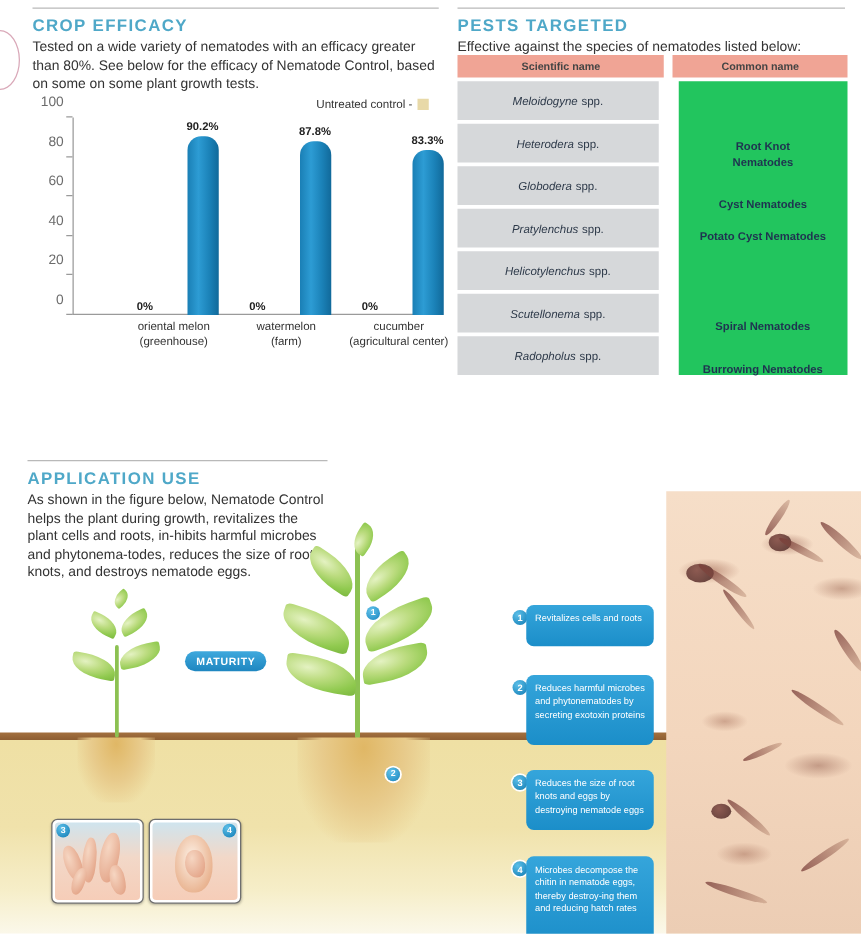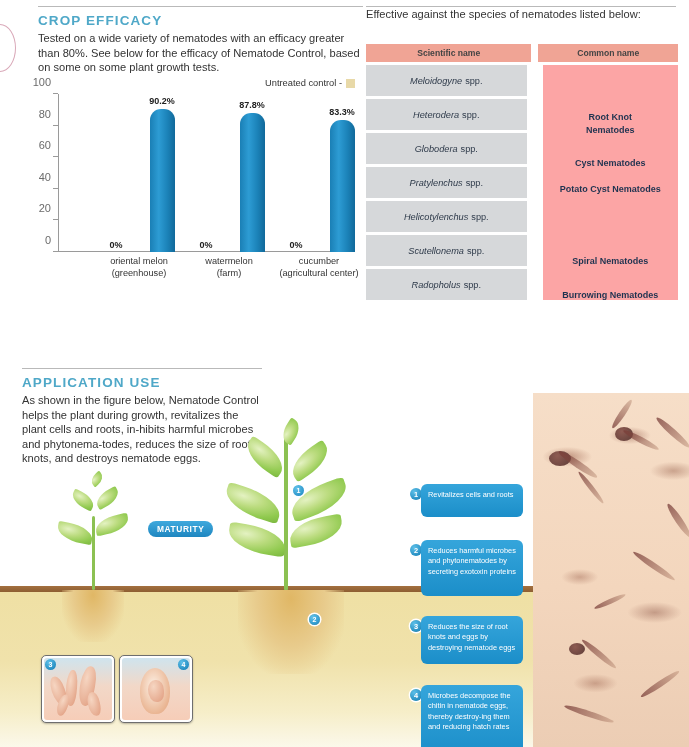--- a/index.html
+++ b/index.html
@@ -19,21 +19,21 @@
 
   
   .rule{height:1px;background:#b9b9b9;}
   .sec-title{
     color:#4fa8c8;font-size:13.5px;font-weight:bold;letter-spacing:1.1px;
     margin:6px 0 3px 0;
   }
   .sec-body{font-size:11.1px;line-height:14.6px;color:#333;}
 
   
-  #crop-efficacy{position:absolute;left:38px;top:6px;width:325px;}
+  #crop-efficacy{position:absolute;left:26px;top:6px;width:325px;}
 
   .legend{
     position:absolute;right:8px;top:72px;font-size:9.3px;color:#333;
     display:flex;align-items:center;gap:4px;
   }
   .legend-swatch{width:9px;height:9px;background:#e8d9a8;display:inline-block;}
 
   
   #efficacy-chart{position:absolute;left:22px;top:94px;width:320px;height:185px;}
   .chart-plot{position:absolute;left:36px;top:0;right:2px;bottom:27px;}
@@ -72,21 +72,21 @@
   .th-com{width:140px;}
   .tbl-body{display:flex;gap:16px;margin-top:3px;}
   .col-sci{width:166px;display:flex;flex-direction:column;gap:3px;}
   .cell-sci{
     background:#d6d8da;color:#2e3a4a;height:31px;
     display:flex;align-items:center;justify-content:center;
     font-size:9.2px;font-style:italic;
   }
   .cell-sci .nonital{font-style:normal;margin-left:3px;}
   .col-com{
-    width:140px;background:#fca5a5;color:#1f3350;
+    width:140px;background:#22c55e;color:#1f3350;
     position:relative;
   }
   .com-item{
     position:absolute;left:0;right:0;text-align:center;
     font-size:9px;font-weight:600;line-height:12.6px;
   }
 
   
   #application-use{position:absolute;left:22px;top:368px;width:240px;}
 
@@ -247,20 +247,21 @@
         <div class="bar-val" style="left: 284px; bottom: 134.614px;">83.3%</div>
         <div class="cat-label" style="left: 261px; margin-top: 24px;">
           <div>cucumber</div>
           <div>(agricultural center)</div>
         </div>
       </div>
   </div>
 
   <div id="pests-targeted">
     <div class="rule"></div>
+    <div class="sec-title">PESTS TARGETED</div>
     <div class="sec-body">Effective against the species of nematodes listed below:</div>
   </div>
 
   <div class="tbl">
     <div class="tbl-row-head">
       <div class="th th-sci">Scientific name</div>
       <div class="th th-com">Common name</div>
     </div>
     <div class="tbl-body">
       <div class="col-sci" id="sci-col">

